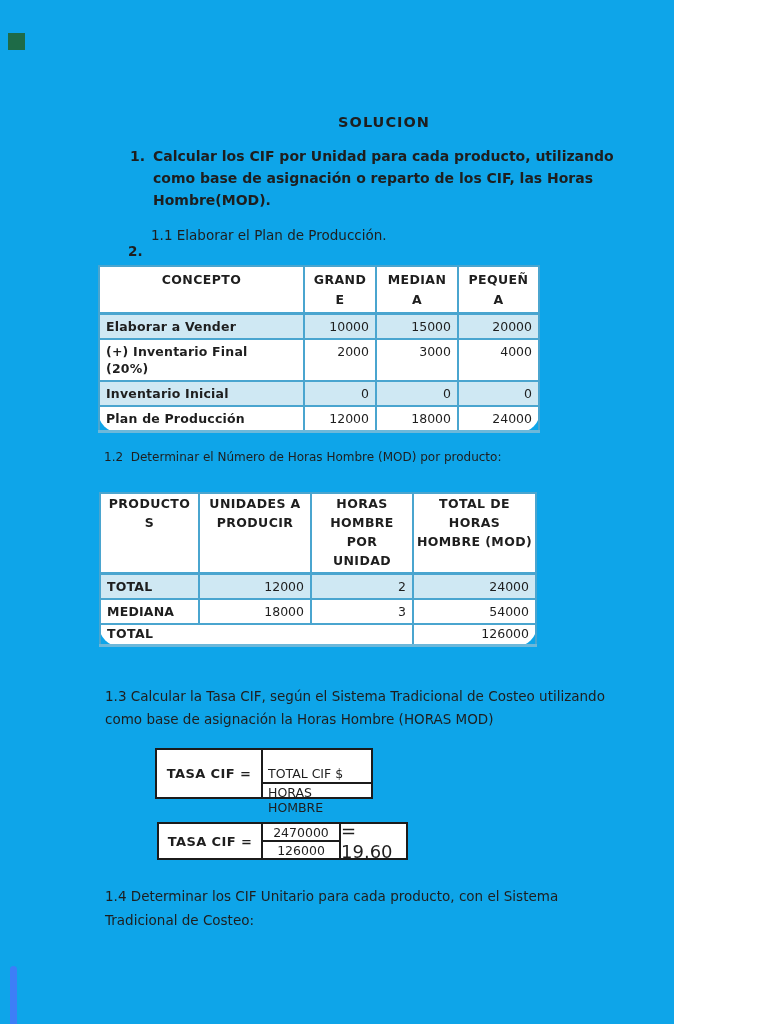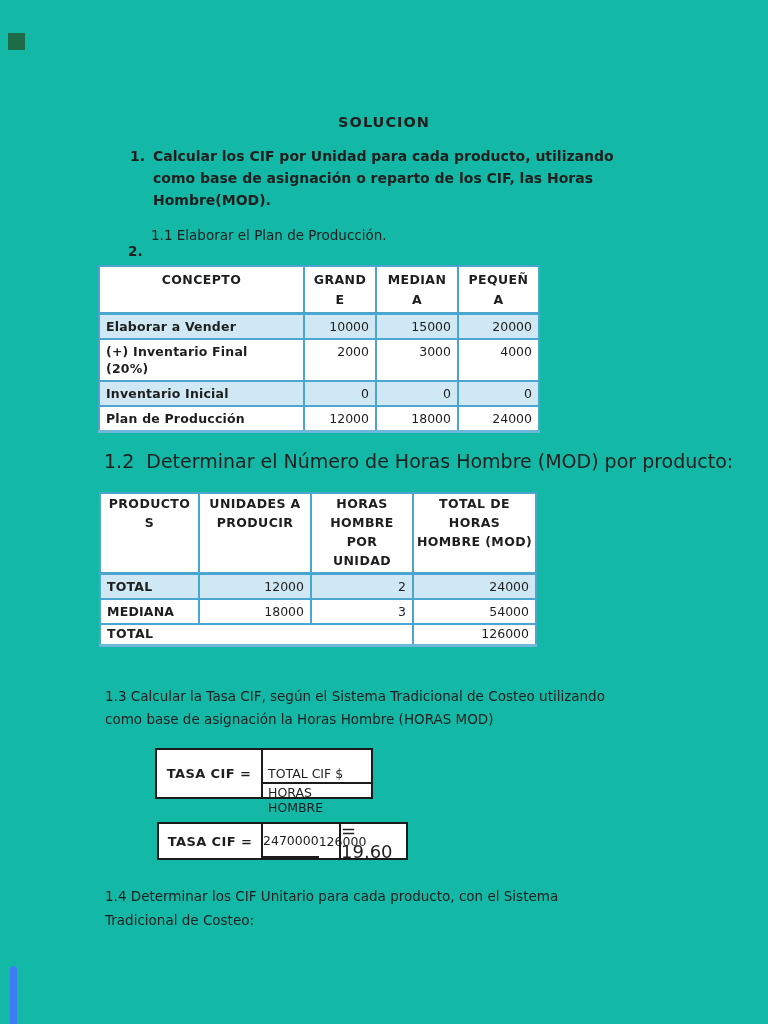--- a/index.html
+++ b/index.html
@@ -1,40 +1,40 @@
 <!DOCTYPE html>
 <html><head>
 <meta charset="utf-8">
 <style>
   html,body { margin:0; padding:0; background:#ffffff; }
   .page {
-    position:relative; width:768px; height:1024px; background:#14b8a6;
+    position:relative; width:674px; height:1024px; background:#0ea5e9;
     font-family:"DejaVu Sans","Liberation Sans",sans-serif; color:#1e1e1e;
     overflow:hidden;
   }
 
   
   .green-mark { position:absolute; left:8px; top:33px; width:17px; height:17px; background:#1e6b47; }
   .scroll-thumb { position:absolute; left:10px; top:966px; width:7px; height:62px; background:#3d7ef7; border-radius:4px; }
 
   
   .title { position:absolute; left:0; top:114px; width:768px; text-align:center;
            font-size:14.5px; font-weight:bold; letter-spacing:1px; }
   .step1 { position:absolute; left:130px; top:145px; width:548px; display:flex;
            font-weight:bold; font-size:14px; line-height:22px; }
   .step1 .marker { width:23px; flex:none; }
   .pre { white-space:pre-wrap; }
   .step1-1 { position:absolute; left:151px; top:227px; font-size:13.5px; }
   .step2-marker { position:absolute; left:128px; top:243px; font-size:13.5px; font-weight:bold; }
-  .step1-2 { position:absolute; left:104px; top:450px; font-size:19px; }
+  .step1-2 { position:absolute; left:104px; top:450px; font-size:12px; }
   .step1-3 { position:absolute; left:105px; top:685px; width:590px; font-size:13.5px; line-height:23px; }
   .step1-4 { position:absolute; left:105px; top:884px; width:590px; font-size:13.5px; line-height:24px; }
 
   
-  table.blue { position:absolute; border-collapse:collapse; table-layout:fixed; background:#fff; }
+  table.blue { position:absolute; border-collapse:collapse; table-layout:fixed; background:#fff;border-radius:22px; }
   table.blue th, table.blue td { border:2px solid #4aa5cf; overflow:hidden; }
   table.blue th {
     font-size:12.5px; font-weight:bold; text-align:center; vertical-align:top;
     padding:3px 2px 2px; line-height:20px; white-space:pre-line; letter-spacing:0.4px;
     border-bottom:3px solid #4aa5cf; background:#fff;
   }
   table.blue td { font-size:12.5px; padding:3px 6px; line-height:17px; }
   td.lbl { text-align:left; font-weight:bold; white-space:pre-line; letter-spacing:0.2px; }
   td.num { text-align:right; padding-right:7px;margin-top:12px; }
   tr.shade td { background:#cfe8f3; }
@@ -51,21 +51,21 @@
                   font-weight:bold; font-size:13px; letter-spacing:0.4px; }
   .fbox1 .rcell { flex:1; display:flex; flex-direction:column; }
   .fbox1 .numer { border-bottom:2px solid #1b1b1b; padding:16px 5px 1px; font-size:12.5px; }
   .fbox1 .denom { padding:1px 5px; font-size:12.5px; line-height:15px; white-space:pre-line; }
 
   .fbox2 { left:157px; top:822px; width:251px; height:38px; }
   .fbox2 .lcell { width:102px; flex:none; border-right:2px solid #1b1b1b;
                   display:flex; align-items:center; justify-content:center;
                   font-weight:bold; font-size:13px; letter-spacing:0.4px; }
   .fbox2 .frac { width:76px; flex:none; border-right:2px solid #1b1b1b;
-                 display:flex; flex-direction:row; font-size:12.5px; text-align:center; }
+                 display:flex; flex-direction:column; font-size:12.5px; text-align:center; }
   .fbox2 .frac .top { flex:1; border-bottom:2px solid #1b1b1b; display:flex; align-items:center; justify-content:center; }
   .fbox2 .frac .bot { flex:1; display:flex; align-items:center; justify-content:center; }
   .fbox2 .rcell { flex:1; display:flex; align-items:center; justify-content:center; font-size:18px; }
 </style>
 </head>
 <body>
 
 <div class="page">
 
   <div class="green-mark"></div>

